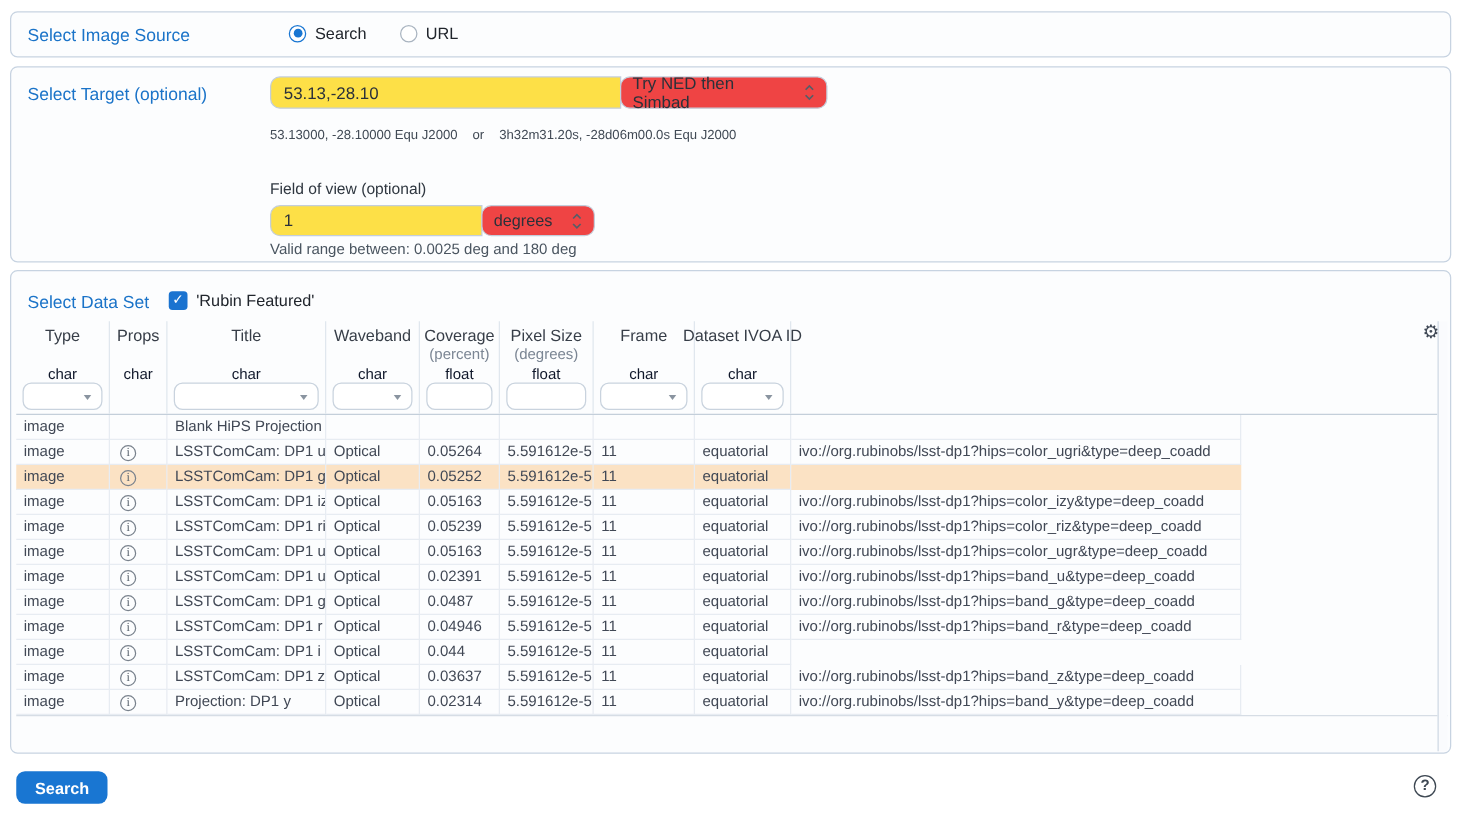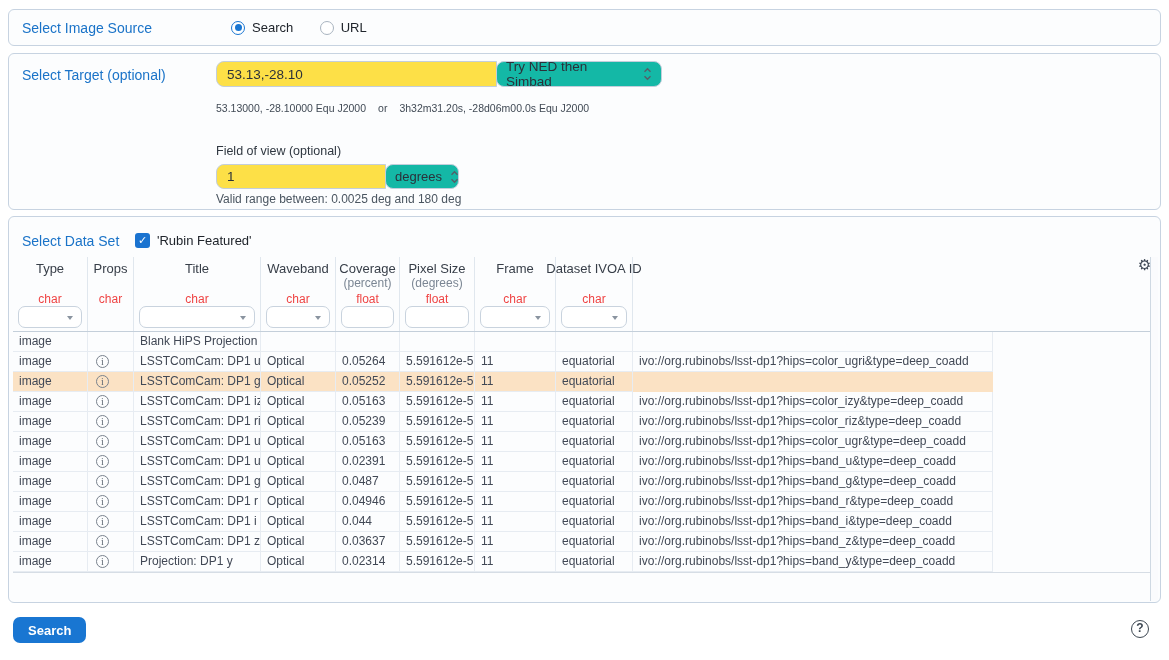--- a/index.html
+++ b/index.html
@@ -17,21 +17,21 @@
     border:1.5px solid #a9b4c0; background:#fff; align-items:center; justify-content:center;
     vertical-align:middle; }
   .radio.checked { border-color:#1976d2; }
   .radio.checked .dot { width:7px; height:7px; border-radius:50%; background:#1976d2; }
   .radio-label { font-size:13px; color:#20252c; vertical-align:middle; margin-left:7px; }
 
   
   .tinput { position:absolute; height:26px; border:1px solid #c3cedb; border-radius:8px 0 0 8px;
     background:#fde047; font-size:13.5px; color:#2b313a; padding:0 10px; display:flex; align-items:center; }
   .selectbox { position:absolute; height:26px; border:1px solid #c3cedb; border-radius:8px;
-    background:#14b8a6; font-size:13.5px; color:#2b313a; padding:0 9px; display:flex;
+    background:#ef4444; font-size:13.5px; color:#2b313a; padding:0 9px; display:flex;
     align-items:center; justify-content:space-between; cursor:pointer; }
   .updown { flex:0 0 auto; margin-left:8px; }
   .small-note { position:absolute; font-size:10.5px; color:#414a55; white-space:nowrap; }
   .small-note .orsep { margin:0 12px; }
   .field-label { position:absolute; font-size:12.5px; color:#2f3740; }
   .hint { position:absolute; font-size:12px; color:#4a5560; }
 
   
   .cb { position:absolute; width:15px; height:15px; background:#1a73d0; border-radius:3px;
     color:#fff; font-size:11px; line-height:15px; text-align:center; cursor:pointer; }
@@ -39,21 +39,21 @@
 
   
   #dstable { position:absolute; left:4px; top:40px; width:1145px; }
   .grid { display:grid; grid-template-columns:75px 46px 127px 75px 64px 75px 81px 77px 360px 1fr; width:1137px; }
   #thead { border-bottom:1px solid #c4cfda; }
   .hcell { border-right:1px solid #e0e7ee; padding:4px 2px 3px; height:74px;
     display:flex; flex-direction:column; align-items:center; }
   .hcell.filler { border-right:none; }
   .htitle { font-size:13px; color:#373e48; line-height:15px; white-space:nowrap; }
   .hsub { font-size:12px; color:#7b8694; line-height:14px; height:14px; white-space:nowrap; }
-  .hdtype { font-size:12px; color:#ef4444; line-height:14px; margin-top:2px; }
+  .hdtype { font-size:12px; color:#0f172a; line-height:14px; margin-top:2px; }
   .fwrap { width:100%; margin-top:auto; padding:0 3px; }
   .combo, .finput { width:100%; height:22px; border:1px solid #c9d3de; border-radius:7px;
     background:#fff; position:relative; cursor:pointer; }
   .combo::after { content:""; position:absolute; right:8px; top:9px; border-left:3.5px solid transparent;
     border-right:3.5px solid transparent; border-top:4.5px solid #8a94a0; }
   .fspacer { height:22px; }
   .trow { height:20px; cursor:pointer; }
   .trow > div { border-right:1px solid #e7ecf2; border-bottom:1px solid #e7ecf2;
     font-size:12px; color:#414855; padding:2px 0 0 6px; white-space:nowrap; overflow:hidden; }
   .trow > div.filler { border-right:none; border-bottom:none; }
@@ -98,21 +98,21 @@
       <path d="M1.5 9.2 L4.5 12.2 L7.5 9.2" stroke="#555e68" stroke-width="1.4" fill="none"></path>
     </svg>
   </div>
 
   <div class="small-note" style="left:207px; top:48px;">
     <span>53.13000, -28.10000  Equ J2000</span><span class="orsep">or</span><span>3h32m31.20s, -28d06m00.0s  Equ J2000</span>
   </div>
 
   <div class="field-label" style="left:207px; top:90px;">Field of view (optional)</div>
   <div class="tinput" style="left:207px; top:110px; width:170px; height:25px;">1</div>
-  <div class="selectbox" style="left:376px; top:110px; width:74px; height:25px; font-size:13px;">
+  <div class="selectbox" style="left:376px; top:110px; width:91px; height:25px; font-size:13px;">
     <span>degrees</span>
     <svg class="updown" width="9" height="14" viewBox="0 0 9 14">
       <path d="M1.5 4.8 L4.5 1.8 L7.5 4.8" stroke="#555e68" stroke-width="1.4" fill="none"></path>
       <path d="M1.5 9.2 L4.5 12.2 L7.5 9.2" stroke="#555e68" stroke-width="1.4" fill="none"></path>
     </svg>
   </div>
   <div class="hint" style="left:207px; top:138px;">Valid range between: 0.0025 deg and 180 deg</div>
 </div>
 
 <div class="panel" id="panel-dataset">
@@ -298,21 +298,20 @@
         </div>
         <div class="grid trow">
           <div>image</div>
           <div><span class="info-icon">i</span></div>
           <div>LSSTComCam: DP1 i</div>
           <div>Optical</div>
           <div>0.044</div>
           <div>5.591612e-5</div>
           <div>11</div>
           <div>equatorial</div>
-          <div>ivo://org.rubinobs/lsst-dp1?hips=band_i&amp;type=deep_coadd</div>
           <div class="filler"></div>
         </div>
         <div class="grid trow">
           <div>image</div>
           <div><span class="info-icon">i</span></div>
           <div>LSSTComCam: DP1 z</div>
           <div>Optical</div>
           <div>0.03637</div>
           <div>5.591612e-5</div>
           <div>11</div>

